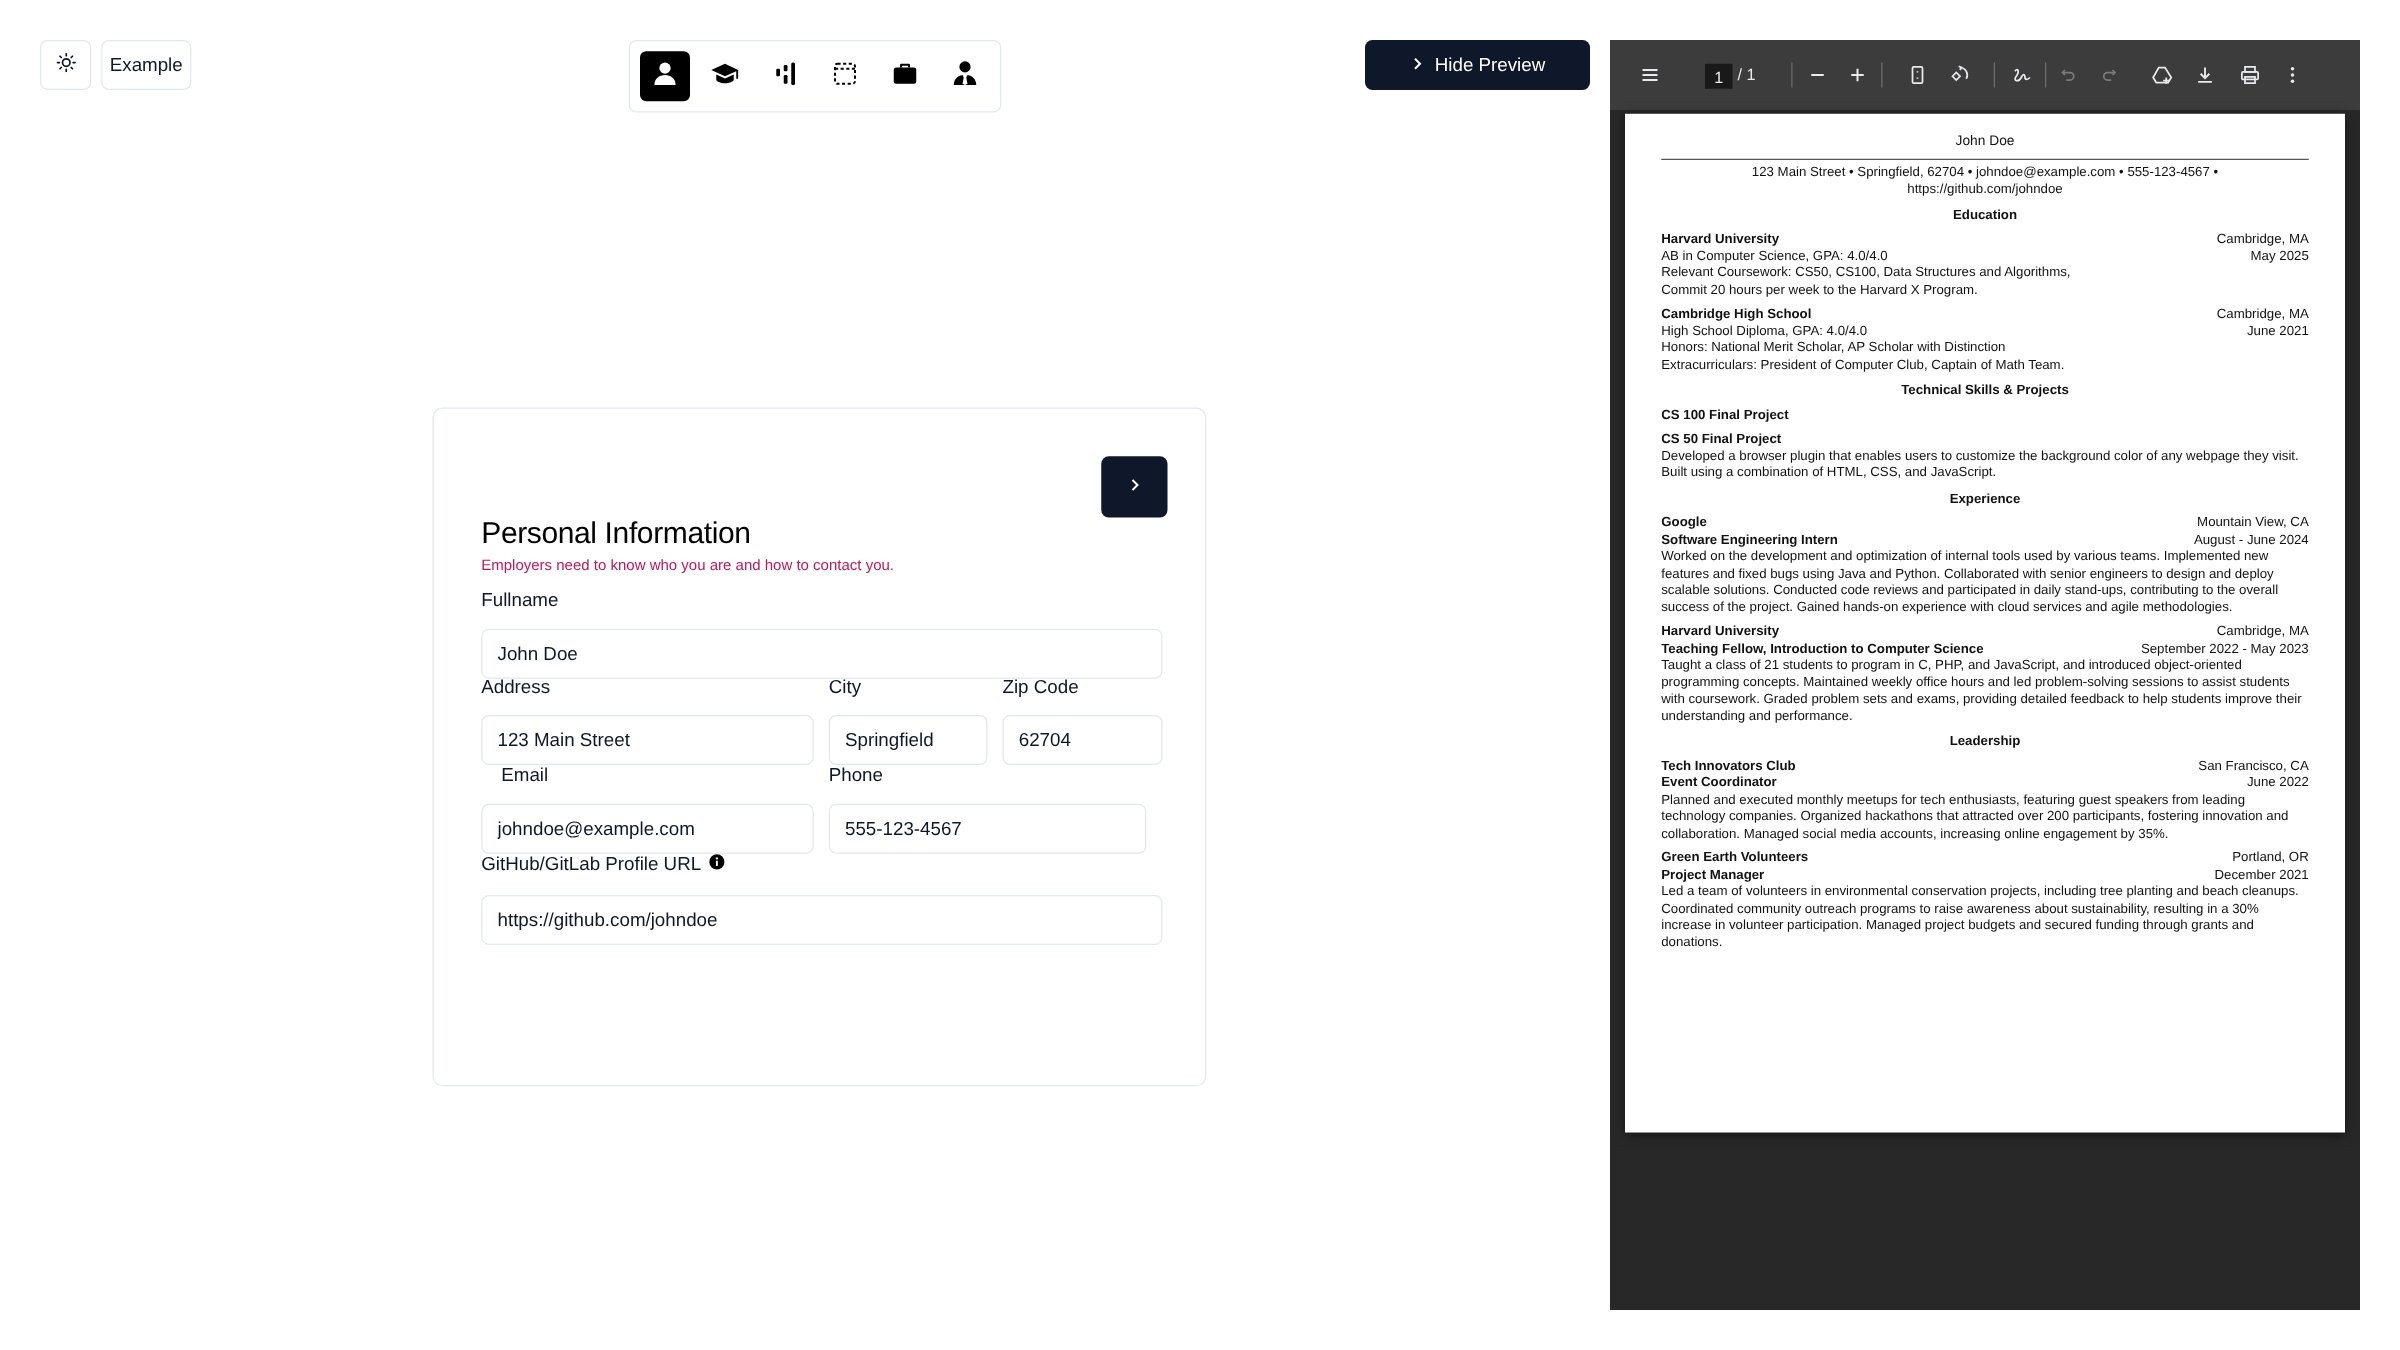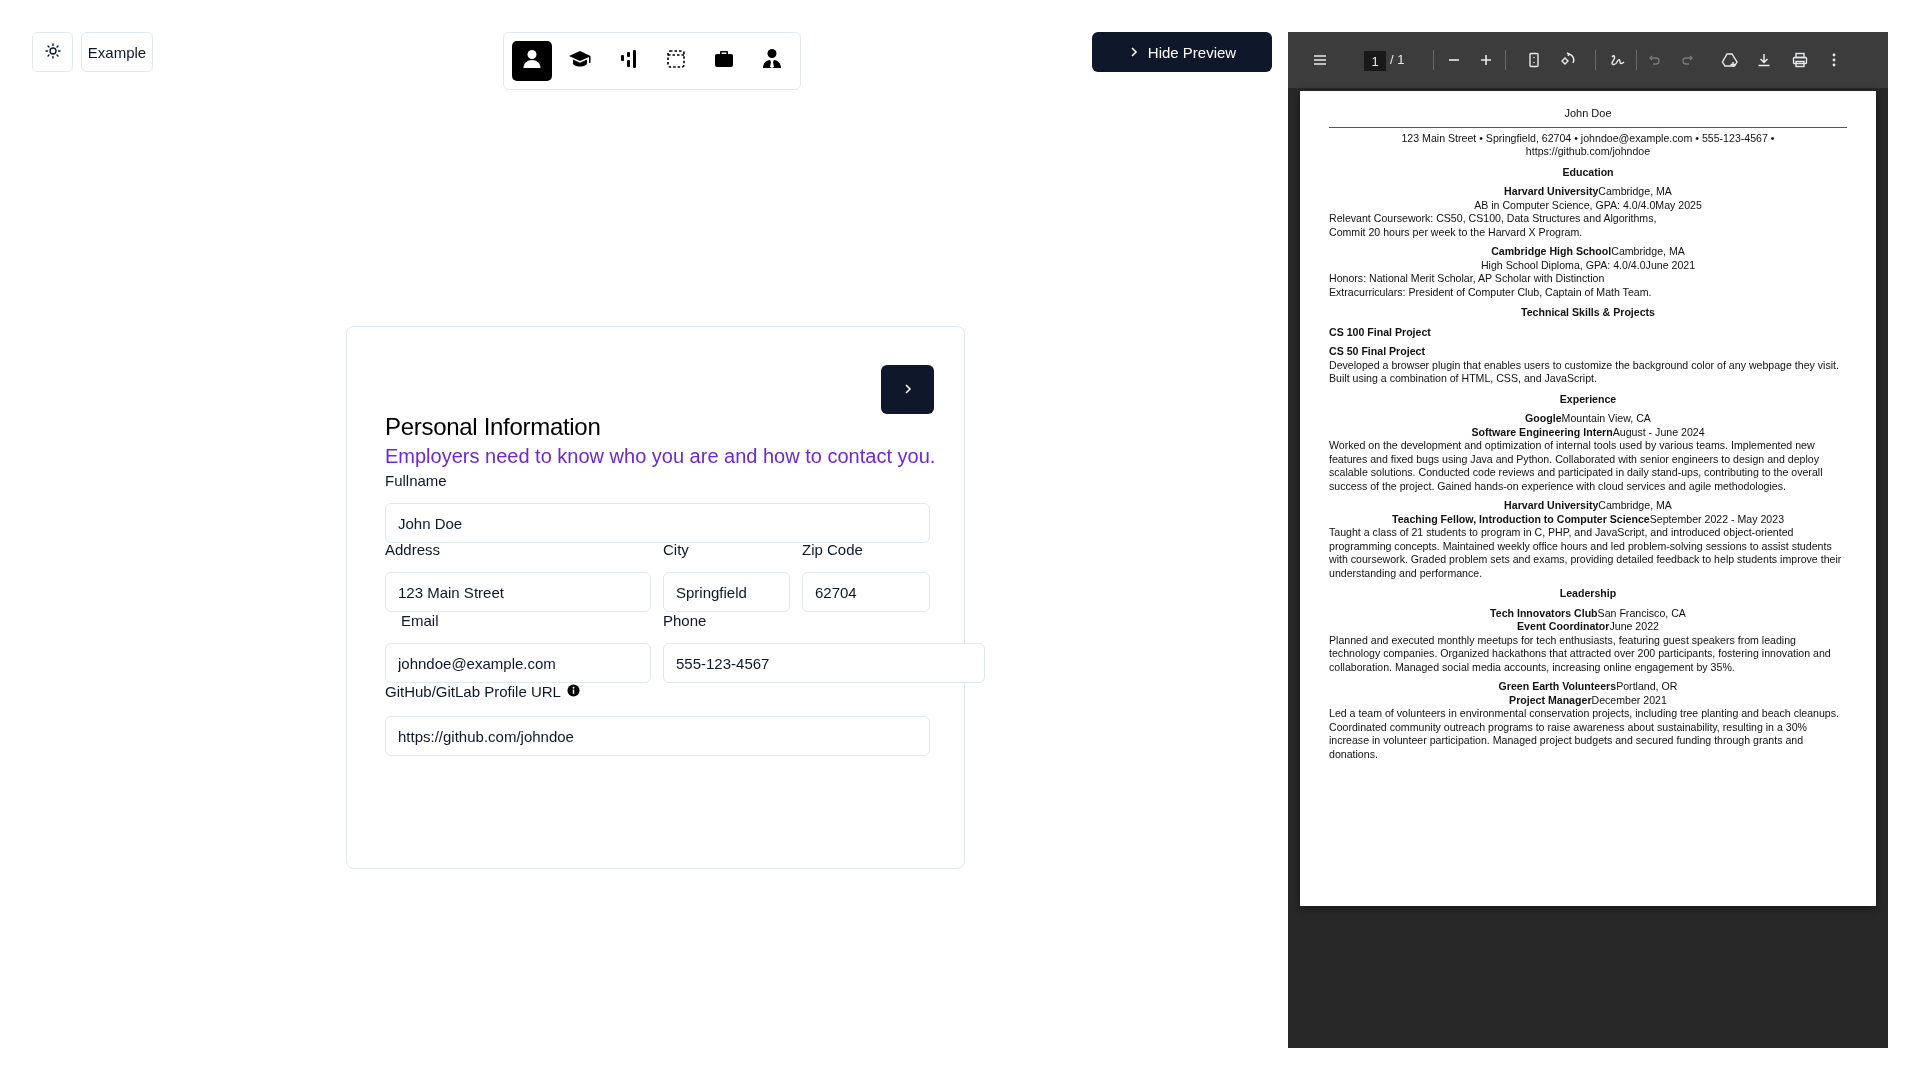--- a/index.html
+++ b/index.html
@@ -31,21 +31,21 @@
 
   .card {
     position: absolute; left: 346px; top: 326px; width: 619px; height: 543px;
     border: 1px solid #e2e8f0; border-radius: 8px; background: #fff;
   }
   #next-btn {
     position: absolute; left: 534px; top: 38px; width: 53px; height: 49px;
     background: #0f172a; border-radius: 6px; display: flex; align-items: center; justify-content: center; cursor: pointer;
   }
   .card-title { position: absolute; left: 38px; top: 86px; font-size: 24px; font-weight: 500; letter-spacing: -0.3px; color: #000; }
-  .card-desc { position: absolute; left: 38px; top: 118px; font-size: 20px; color: #6d28d9; text-align: center; }
+  .card-desc { position: absolute; left: 38px; top: 118px; font-size: 12px; color: #be185d; text-align: center; }
   .field-label { position: absolute; font-size: 15px; color: #0f172a; display: flex; align-items: center; gap: 6px; }
   .field-input {
     position: absolute; height: 40px; border: 1px solid #e2e8f0; border-radius: 6px;
     padding: 0 12px; font-size: 15px; color: #0f172a; background: #fff;
     font-family: "Liberation Sans", "DejaVu Sans", sans-serif; outline: none;
   }
 
   .viewer {
     position: absolute; left: 1288px; top: 32px; width: 600px; height: 1016px; background: #282828;
   }
@@ -66,21 +66,21 @@
     position: absolute; left: 12px; top: 59px; width: 576px; height: 815px; background: #fff;
     box-shadow: 0 2px 8px rgba(0,0,0,0.5);
     font-family: "Liberation Sans", "DejaVu Sans", sans-serif; color: #111;
     padding: 16px 29px 0 29px; font-size: 10.6px; line-height: 13.5px;
   }
   .pdf-name { text-align: center; font-size: 11px; margin-bottom: 6px; }
   .pdf-rule { height: 1px; background: #555; margin-bottom: 4px; }
   .pdf-contact { text-align: center; }
   .pdf-section { text-align: center; font-weight: bold; margin-top: 7px; margin-bottom: 6px; }
   .pdf-entry { margin-bottom: 6px; }
-  .pdf-row { display: flex; justify-content: center; }
+  .pdf-row { display: flex; justify-content: space-between; }
   .b { font-weight: bold; }
 </style>
 </head>
 <body>
 
 <div id="theme-btn" class="btn-outline">
   <span>
     <svg width="16" height="16" viewBox="0 0 16 16" fill="none" stroke="#0f172a" stroke-width="1.4">
       <circle cx="8" cy="8" r="3"></circle>
       <path d="M8 1v1.5M8 13.5V15M1 8h1.5M13.5 8H15M3 3l1 1M12 12l1 1M3 13l1-1M12 4l1-1" stroke-linecap="round"></path>
@@ -173,21 +173,21 @@
   <div class="field-label" style="left:316px; top:214px;">City</div>
   <input class="field-input" style="left: 316px; top: 245px; width: 127px;" value="Springfield">
 
   <div class="field-label" style="left:455px; top:214px;">Zip Code</div>
   <input class="field-input" style="left: 455px; top: 245px; width: 128px;" value="62704">
 
   <div class="field-label" style="left:54px; top:285px;">Email</div>
   <input class="field-input" style="left: 38px; top: 316px; width: 266px;" value="johndoe@example.com">
 
   <div class="field-label" style="left:316px; top:285px;">Phone</div>
-  <input class="field-input" style="left: 316px; top: 316px; width: 322px;" value="555-123-4567">
+  <input class="field-input" style="left: 316px; top: 316px; width: 254px;" value="555-123-4567">
 
   <div class="field-label" style="left:38px; top:356px;">
     <span>GitHub/GitLab Profile URL</span>
     <span>
       <svg width="13" height="13" viewBox="0 0 14 14">
           <circle cx="7" cy="7" r="6.5" fill="#000"></circle>
           <rect x="6.2" y="6" width="1.6" height="4.5" fill="#fff"></rect>
           <circle cx="7" cy="4" r="1" fill="#fff"></circle>
         </svg>
     </span>

